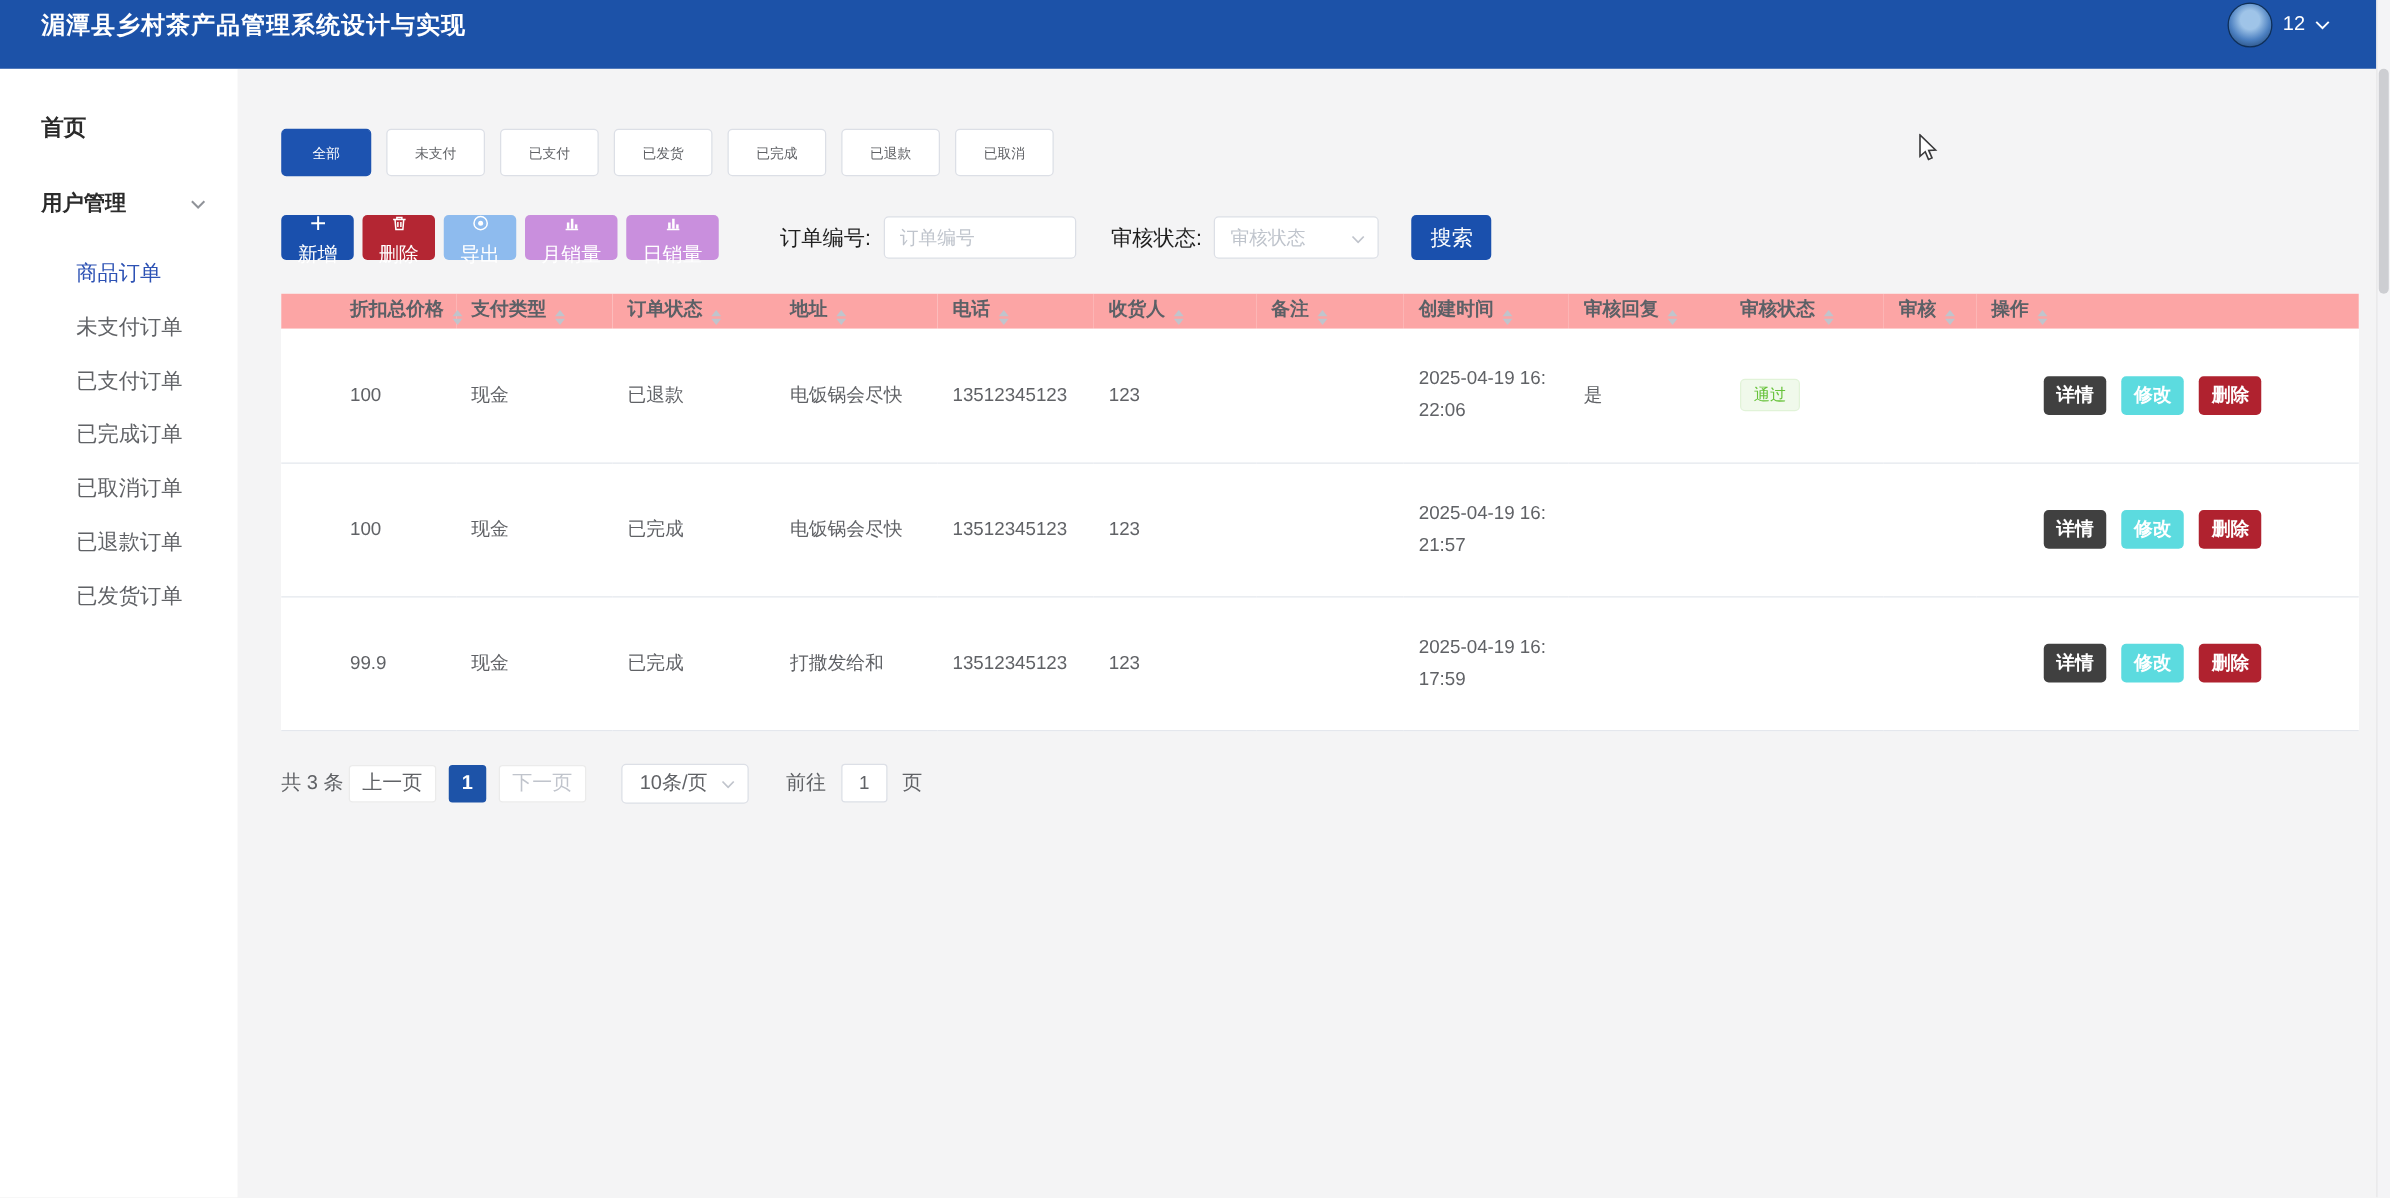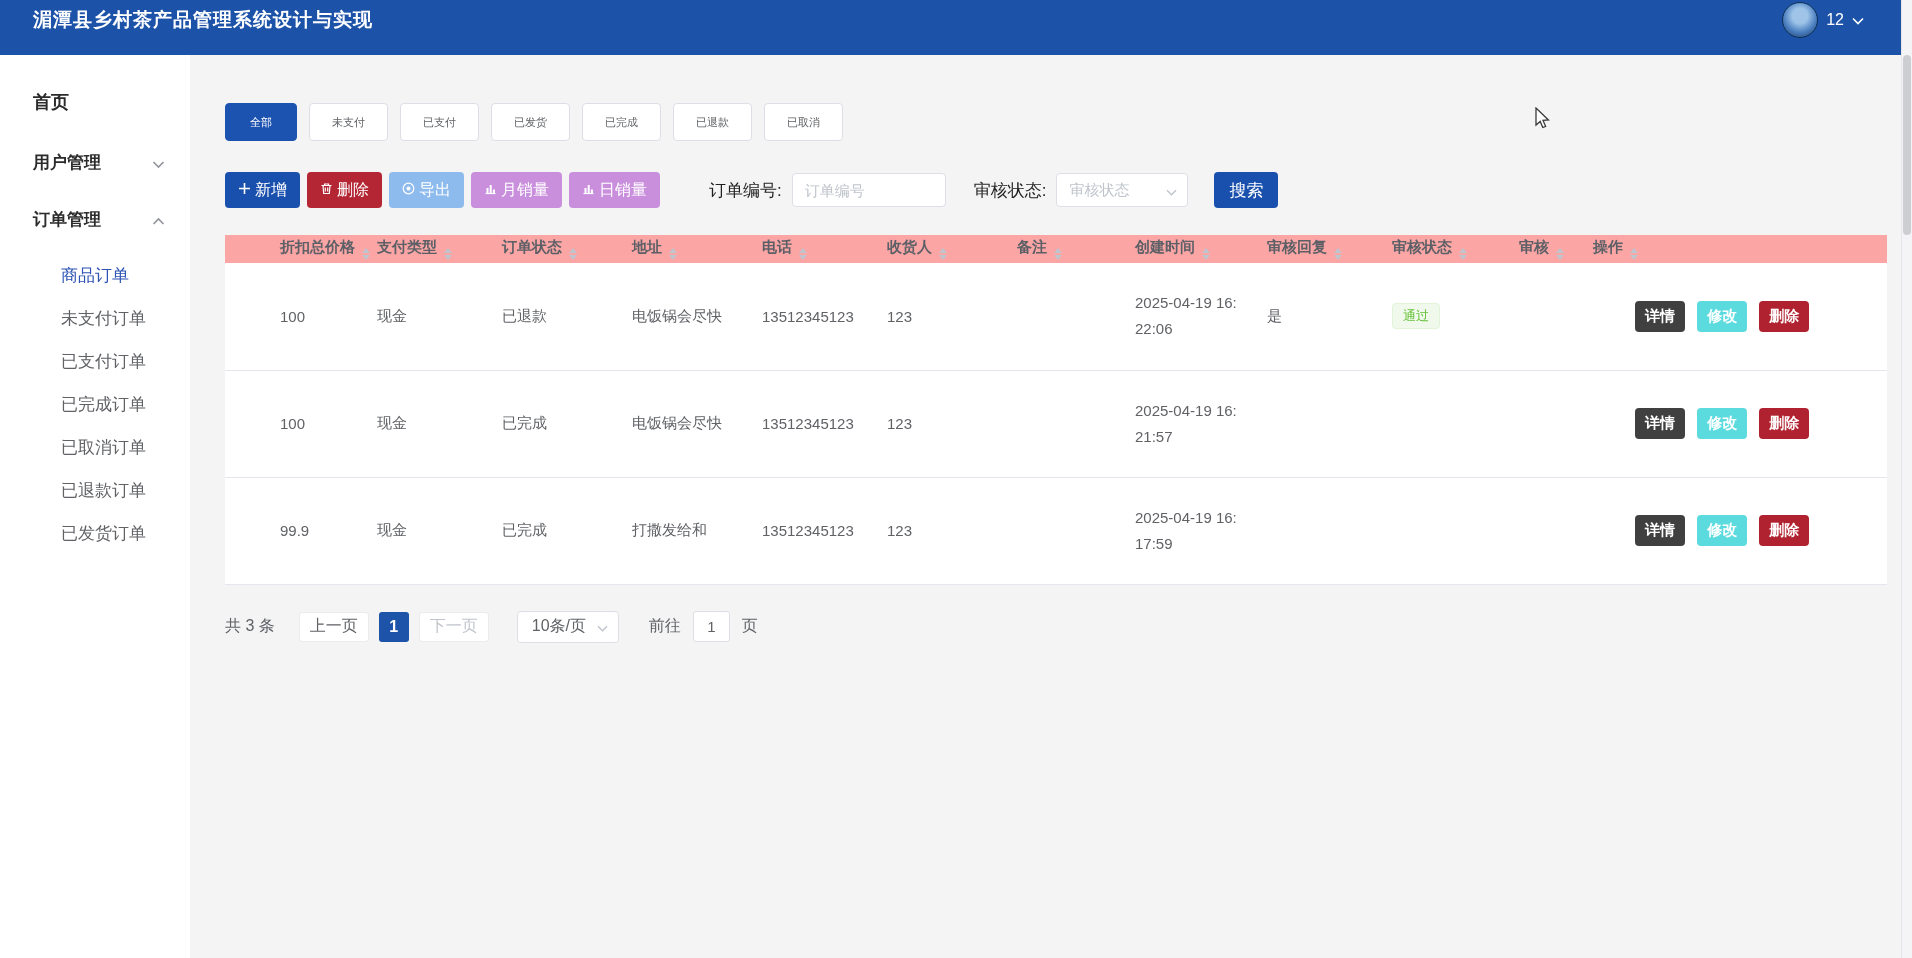--- a/index.html
+++ b/index.html
@@ -14,36 +14,36 @@
   .user-label { color:#ffffff; font-size:16px; }
   .chev { display:inline-block; }
 
   
   .scrollbar-track { position:absolute; top:0; right:0; width:11px; height:958px; background:#f4f4f6; border-left:1px solid #e6e6e8; z-index:9; }
   .scrollbar-thumb { position:absolute; top:55px; left:1px; width:8px; height:180px; background:#cdced2; border-radius:4px; }
 
   
   .sidebar { position:absolute; top:55px; left:0; width:190px; height:903px; background:#ffffff; padding-top:27px; }
   .side-home { padding:8px 33px 20px 33px; font-size:18px; font-weight:bold; color:#2b2b2b; cursor:pointer; }
-  .side-group { display:flex; align-items:flex-end; justify-content:space-between; padding:17px 25px 17px 33px; font-size:17px; font-weight:bold; color:#2b2b2b; cursor:pointer; }
+  .side-group { display:flex; align-items:center; justify-content:space-between; padding:17px 25px 17px 33px; font-size:17px; font-weight:bold; color:#2b2b2b; cursor:pointer; }
   .side-sub { list-style:none; padding:6px 0 4px 0; }
   .side-sub li { padding:10px 0 10px 61px; font-size:17px; color:#606266; cursor:pointer; }
   .side-sub li.active { color:#2d52b4; }
 
   
   .main { position:absolute; top:55px; left:190px; width:1712px; height:903px; padding:48px 0 0 35px; }
 
   
   .tabs { display:flex; gap:12px; }
   .tab { height:38px; padding:0 22px; background:#ffffff; border:1px solid #dcdfe6; border-radius:4px; font-size:11px; color:#606266; display:flex; align-items:center; cursor:pointer; font-family:inherit;text-align:right; }
   .tab.active { background:#1d53b0; border-color:#1d53b0; color:#ffffff; padding:0 24px; }
 
   
   .toolbar { margin-top:31px; display:flex; align-items:center; }
-  .tb-btn { height:36px; border:none; border-radius:4px; color:#ffffff; font-size:16px; padding:0 13px; margin-right:7px; display:flex; align-items:center; gap:4px; cursor:pointer; font-family:inherit; }
+  .tb-btn { height:36px; border:none; border-radius:4px; color:#ffffff; font-size:16px; padding:0 13px; margin-right:7px; display:flex; align-items:center; gap:4px; cursor:pointer; font-family:inherit;flex-direction:column; }
   .tb-add { background:#1a50ad; }
   .tb-del { background:#b42633; }
   .tb-exp { background:#8ebbee; }
   .tb-sales { background:#c98fdd; }
   .tb-label { font-size:17px; color:#1f1f1f; margin:0 10px 0 42px; }
   .tb-label.second { margin-left:28px; }
   .tb-input { width:154px; height:34px; border:1px solid #dcdfe6; border-radius:4px; background:#fff; padding:0 12px; font-size:15px; color:#606266; font-family:inherit; }
   .tb-input::placeholder { color:#bfc4cc; }
   .tb-select { width:132px; height:34px; border:1px solid #dcdfe6; border-radius:4px; background:#fff; padding:0 10px 0 12px; font-size:15px; color:#bfc4cc; display:flex; align-items:center; justify-content:space-between; cursor:pointer; }
   .tb-search { width:64px; height:36px; background:#1a50ad; border:none; border-radius:4px; color:#fff; font-size:17px; margin-left:26px; cursor:pointer; font-family:inherit; }
@@ -59,21 +59,21 @@
   .caret-up { width:0; height:0; border-left:4px solid transparent; border-right:4px solid transparent; border-bottom:5px solid #c0c4cc; }
   .caret-down { width:0; height:0; border-left:4px solid transparent; border-right:4px solid transparent; border-top:5px solid #c0c4cc; }
   .badge-pass { display:inline-block; padding:3px 10px; background:#f0f9eb; border:1px solid #e1f3d8; color:#67c23a; border-radius:4px; font-size:13px; }
   .op-btn { border:none; border-radius:4px; color:#ffffff; font-size:15px; font-weight:bold; padding:6px 10px; margin-right:8px; cursor:pointer; font-family:inherit; }
   .op-detail { background:#404040;margin-left:42px; }
   .op-edit { background:#5cdbdf; }
   .op-delete { background:#b0222f; }
 
   
   .pagination { margin-top:26px; display:flex; align-items:center; font-size:16px; color:#606266; }
-  .pg-total { margin-right:24px; }
+  .pg-total { margin-right:4px; }
   .pg-btn { background:#ffffff; border:1px solid #ebebeb; border-radius:3px; height:30px; padding:0 10px; font-size:16px; color:#606266; display:flex; align-items:center; cursor:pointer; font-family:inherit; }
   .pg-page { width:30px; height:30px; background:#1d53a8; color:#ffffff; border-radius:3px; display:flex; align-items:center; justify-content:center; margin:0 10px; font-weight:bold; cursor:pointer; }
   .pg-btn.disabled { color:#c0c4cc; cursor:default; }
   .pg-select { width:102px; height:32px; border:1px solid #dcdfe6; border-radius:4px; background:#fff; margin-left:28px; padding:0 10px 0 14px; display:flex; align-items:center; justify-content:space-between; font-size:16px; color:#606266; cursor:pointer; }
   .pg-goto-label { margin-left:30px; }
   .pg-goto-input { width:37px; height:31px; border:1px solid #dcdfe6; border-radius:3px; margin:0 12px; text-align:center; font-size:15px; color:#606266; font-family:inherit; }
 
   
   .cursor { position:absolute; left:1533px; top:107px; z-index:20; pointer-events:none; }
 </style>
@@ -102,28 +102,20 @@
 
   <div class="side-group">
     <span>用户管理</span>
     <span>
       <svg width="13" height="9" viewBox="0 0 13 9">
           <polyline points="1.5,2 6.5,7 11.5,2" fill="none" stroke="#909399" stroke-width="1.6"></polyline>
         </svg>
     </span>
   </div>
 
-  <div class="side-group">
-    <span>订单管理</span>
-    <span>
-      <svg width="13" height="9" viewBox="0 0 13 9">
-          <polyline points="1.5,7 6.5,2 11.5,7" fill="none" stroke="#909399" stroke-width="1.6"></polyline>
-        </svg>
-    </span>
-  </div>
 
   <ul class="side-sub">
     <li class="active">商品订单</li>
     <li>未支付订单</li>
     <li>已支付订单</li>
     <li>已完成订单</li>
     <li>已取消订单</li>
     <li>已退款订单</li>
     <li>已发货订单</li>
   </ul>

